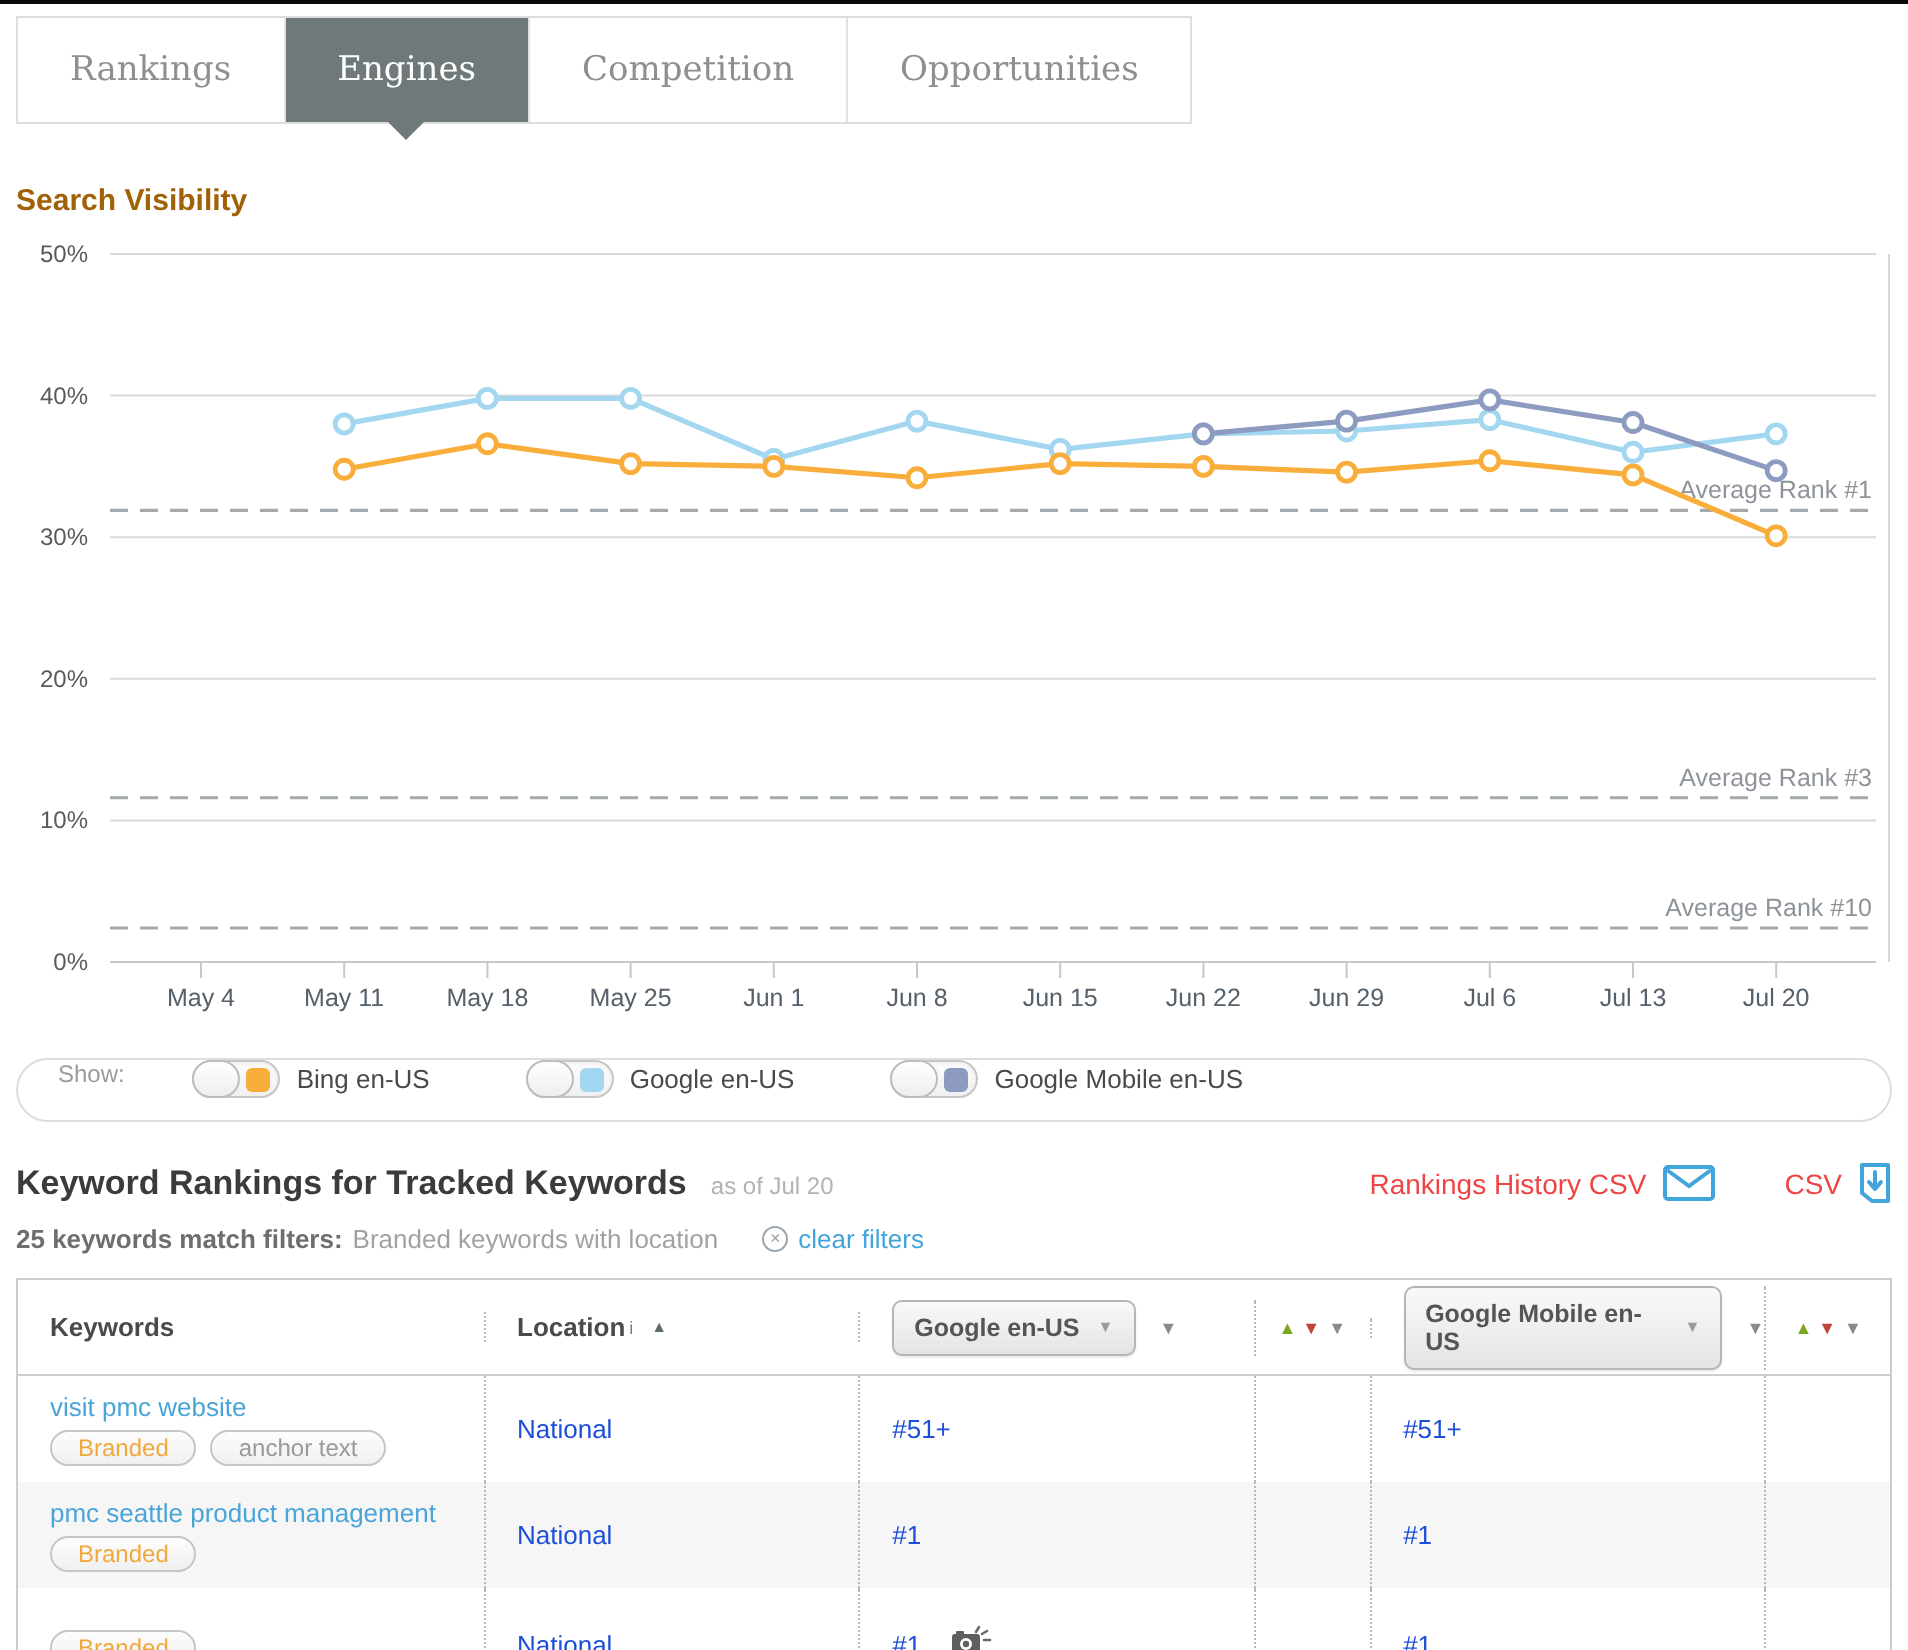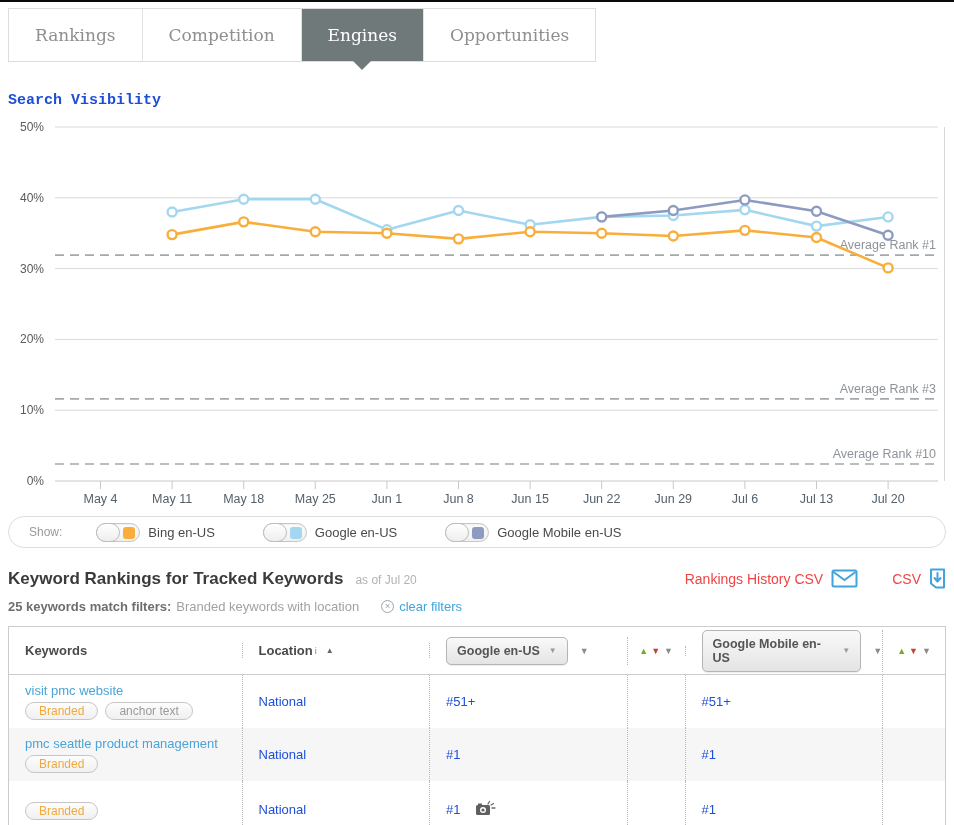--- a/index.html
+++ b/index.html
@@ -11,27 +11,27 @@
   .tabbar { display:inline-flex; margin:6px 0 0 8px; border:1px solid #ddd; background:#6d28d9; }
   .tab { position:relative; padding:0 26px; height:52px; display:flex; align-items:center;
     font-family:"DejaVu Serif", serif; font-size:17px; color:#8f8f8f; cursor:pointer;
     border-right:1px solid #e2e2e2; background:#fff; }
   .tab:last-child { border-right:none; }
   .tab.active { background:#6f7979; color:#fff; }
   .tab.active::after { content:''; position:absolute; left:50%; bottom:-9px; margin-left:-9px;
     border-left:9px solid transparent; border-right:9px solid transparent; border-top:9px solid #6f7979; }
 
   
-  .chart-title { margin:30px 12px 0 8px; font-size:15px; font-weight:bold; color:#1d4ed8;font-family:Liberation Mono, monospace; }
+  .chart-title { margin:30px 12px 0 8px; font-size:15px; font-weight:bold; color:#a16207; }
   .chart-wrap { position:relative; width:954px; height:400px; margin-top:3px; }
   .chart-wrap svg { position:absolute; left:0; top:0; }
 
   
-  .legendbox { margin:4px 8px 0 8px; height:32px; border:1px solid #ddd; border-radius:16px;
-    display:flex; align-items:center; padding:0 20px; gap:10px; }
+  .legendbox { margin:17px 8px 0 8px; height:32px; border:1px solid #ddd; border-radius:16px;
+    display:flex; align-items:flex-start; padding:0 20px; gap:10px; }
   .legend-show { color:#9b9b9b; font-size:12px; margin-right:24px; }
   .legend-item { display:flex; align-items:center; gap:8px; margin-right:48px; }
   .toggle { position:relative; width:44px; height:19px; border:1px solid #c6c6c6; border-radius:10px;
     background:linear-gradient(#fdfdfd,#f0f0f0); cursor:pointer; box-shadow:inset 0 1px 2px rgba(0,0,0,.06); }
   .toggle .swatch { position:absolute; right:4px; top:3px; width:12px; height:12px; border-radius:3px; }
   .toggle .knob { position:absolute; left:-1px; top:-1px; width:24px; height:19px;
     border:1px solid #bdbdbd; border-radius:10px; background:linear-gradient(#fff,#eee); }
   .legend-label { font-size:13px; color:#4a4a4a; }
 
   
@@ -88,22 +88,22 @@
   .cam { margin-left:14px; }
 </style>
 </head>
 <body>
 
 
 
 
 <div class="tabbar" id="tabbar">
     <div class="tab">Rankings</div>
+    <div class="tab active">Engines</div>
     <div class="tab">Competition</div>
-    <div class="tab active">Engines</div>
     <div class="tab">Opportunities</div>
   </div>
 
 
 <h2 class="chart-title">Search Visibility</h2>
 <div class="chart-wrap">
   <svg id="chart-svg" width="954" height="400" viewBox="0 0 954 400">
       <line x1="55" x2="938" y1="15" y2="15" stroke="#dadada" stroke-width="1"></line>
       <text x="44" y="19" text-anchor="end" font-size="12" fill="#5a5a5a">50%</text>
       <line x1="55" x2="938" y1="85.80000000000001" y2="85.80000000000001" stroke="#dadada" stroke-width="1"></line>

